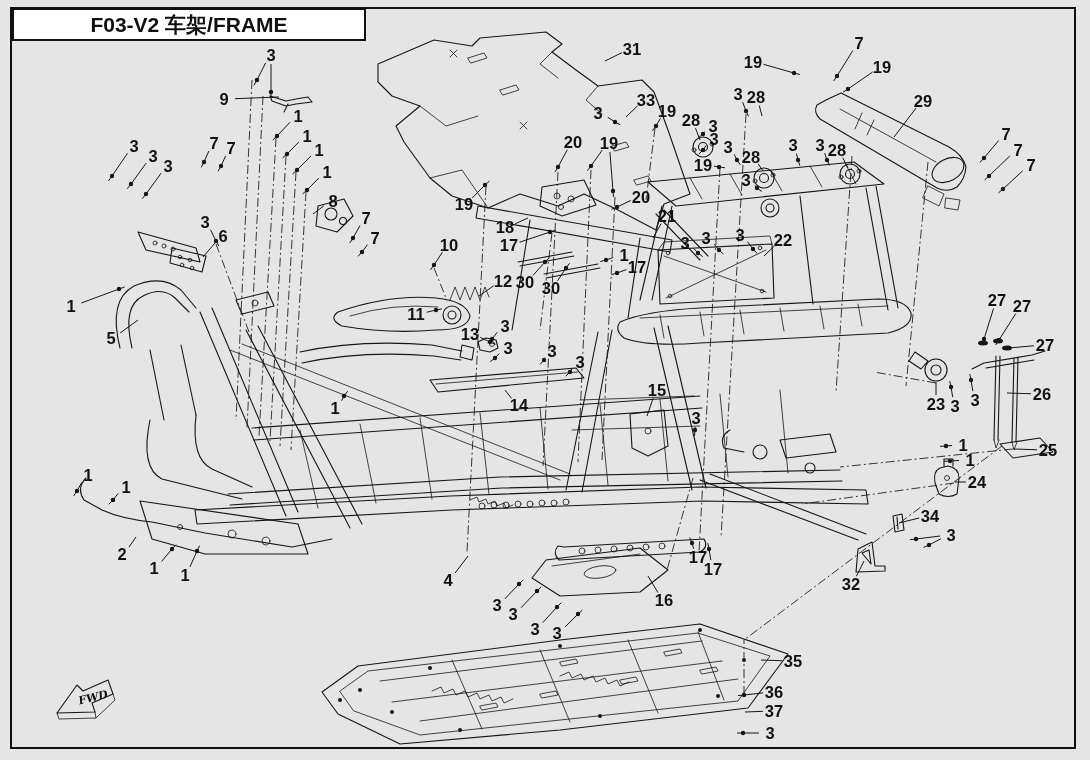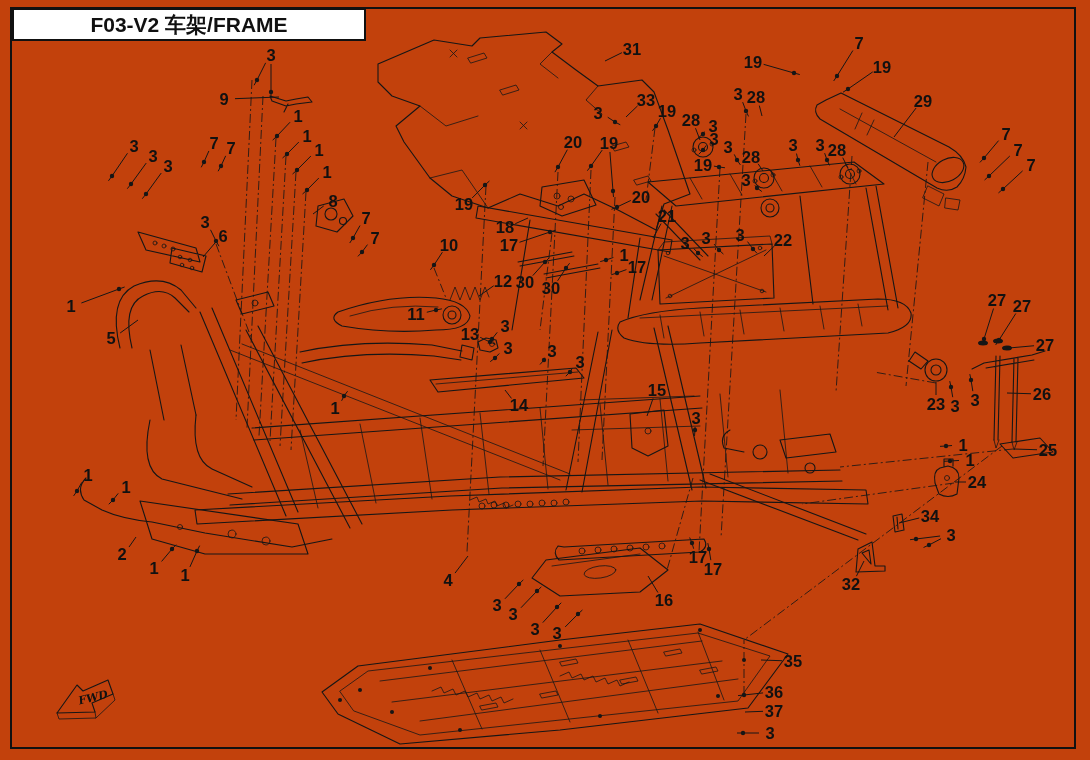--- a/index.html
+++ b/index.html
@@ -1,16 +1,16 @@
 <!DOCTYPE html>
 <html><head>
 <meta charset="utf-8">
 <style>
   html,body{margin:0;padding:0;background:#ffffff;}
-  #stage{position:relative;width:1090px;height:760px;background:#c2410c;overflow:hidden;
+  #stage{position:relative;width:1090px;height:760px;background:#e5e5e5;overflow:hidden;
          font-family:"Liberation Sans",sans-serif;}
   #frame-border{position:absolute;left:10px;top:7px;width:1066px;height:742px;
                 border:2px solid #111;box-sizing:border-box;}
   #title-box{position:absolute;left:12px;top:8px;width:354px;height:33px;
              border:2px solid #111;box-sizing:border-box;background:#fff;
              display:flex;align-items:center;justify-content:center;}
   #title-box span{font-weight:bold;font-size:21px;letter-spacing:0px;color:#111;}
   svg{position:absolute;left:0;top:0;}
   .art{stroke:#161616;fill:none;stroke-width:1.1;stroke-linejoin:round;stroke-linecap:round;}
   .thin{stroke-width:0.8;}

